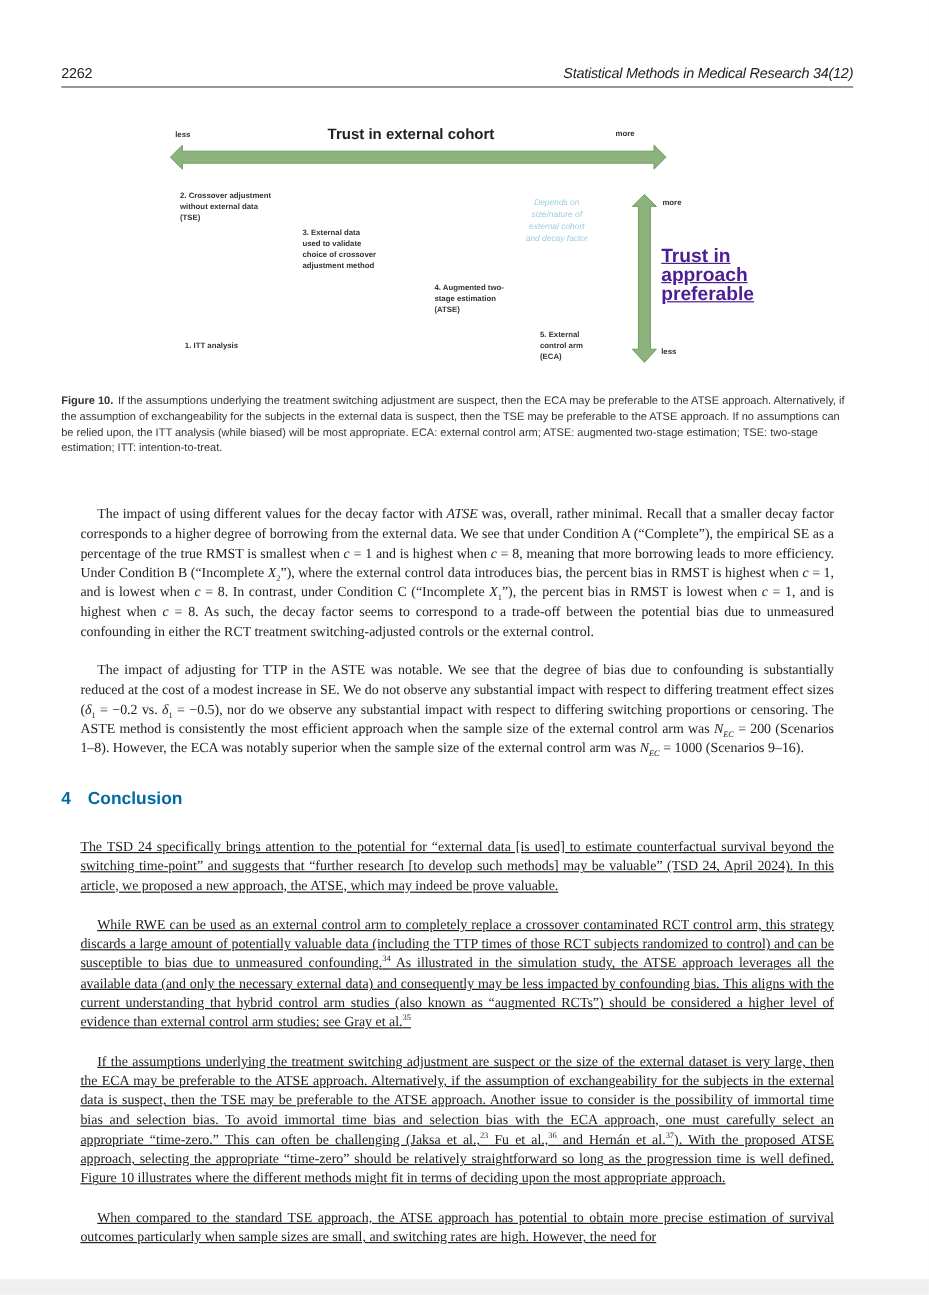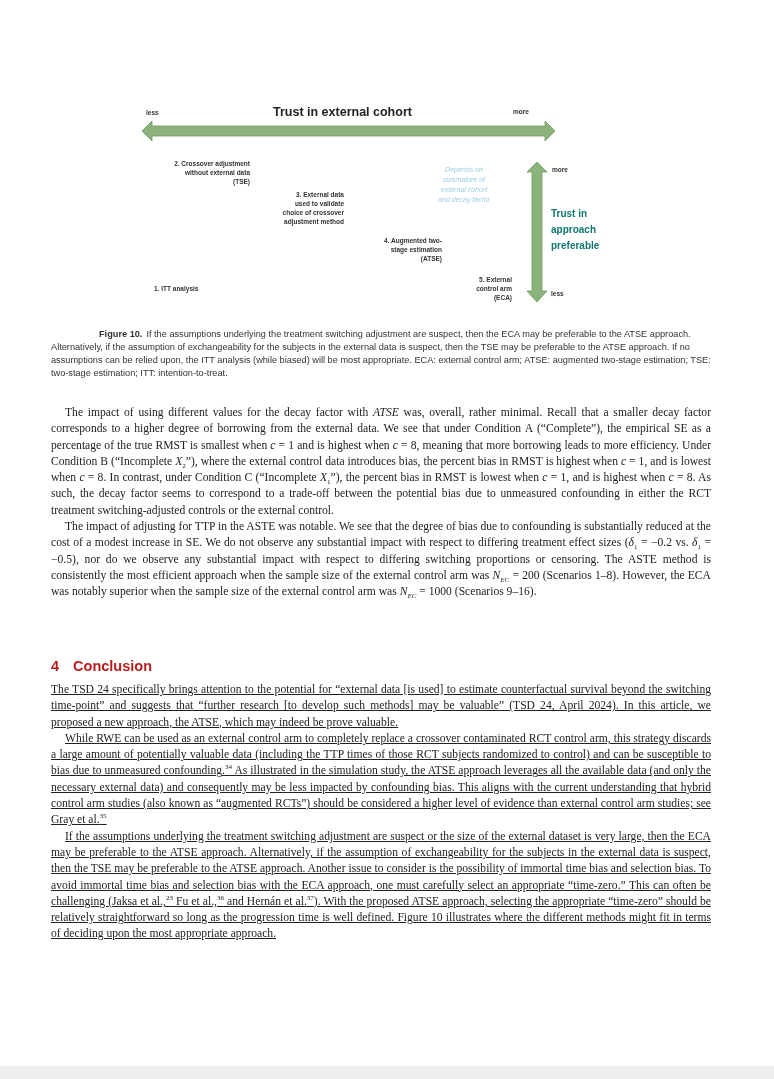--- a/index.html
+++ b/index.html
@@ -6,43 +6,47 @@
   body {
     width:774px; height:1079px; background:#efefef; position:relative; overflow:hidden;
     font-family: "Liberation Serif", serif; color:#222;
   }
   .page { position:absolute; left:0; top:0; width:774px; height:1066px; background:#fff; }
   .header { position:absolute; left:51px; top:54px; width:660px; height:18px; border-bottom:1px solid #555; }
   .pg-num { position:absolute; left:0; top:0; font-family:"Liberation Sans", sans-serif; font-size:12px; letter-spacing:-0.2px; }
   .journal { position:absolute; right:0; top:0; font-family:"Liberation Sans", sans-serif; font-style:italic; font-size:12px; letter-spacing:-0.2px; }
 
   .figure { position:absolute; left:0; top:0; width:774px; height:320px; font-family:"Liberation Sans", sans-serif; }
-  .fig-lbl { position:absolute; font-weight:bold; color:#333; text-align:right; }
+  .fig-lbl { position:absolute; font-weight:bold; color:#333; text-align:left; }
   .small { font-size:6.5px; line-height:9px; }
   .tiny { font-size:6.5px; font-weight:bold; color:#333; }
   .axis-title { font-size:12.5px; font-weight:bold; color:#222; }
-  .side-title { font-size:10px; font-weight:bold; color:#0f766e; line-height:16px; text-align:left; }
+  .side-title { font-size:16px; font-weight:bold; color:#4c1d95; line-height:16px; text-align:left;text-decoration:underline; }
   .note { position:absolute; font-style:italic; color:#9ccde0; font-size:7px; line-height:10px; text-align:center; }
 
   .caption { position:absolute; left:51px; top:328px; width:660px; font-family:"Liberation Sans", sans-serif; font-size:9.2px; line-height:13px; color:#333; }
-  .caption b { font-weight:bold; margin-right:4px;margin-left:48px; }
+  .caption b { font-weight:bold; margin-right:4px; }
 
   .body-text { position:absolute; left:51px; width:660px; font-size:11.6px; line-height:16.3px; text-align:justify; color:#222; }
-  .body-text p { margin:0; text-indent:14px; }
+  .body-text p { margin:16px; text-indent:14px; }
   .body-text p.noind { text-indent:0; }
-  .section { position:absolute; left:51px; top:658px; font-family:"Liberation Sans", sans-serif; font-weight:bold; font-size:14.5px; color:#b91c1c; }
+  .section { position:absolute; left:51px; top:658px; font-family:"Liberation Sans", sans-serif; font-weight:bold; font-size:14.5px; color:#0369a1; }
   .section .num { margin-right:14px; }
   sub, sup { font-size:7px; line-height:0; }
   i { font-style:italic; }
 </style>
 </head>
 <body>
 
 <div class="page">
 
+  <div class="header">
+    <span class="pg-num">2262</span>
+    <span class="journal">Statistical Methods in Medical Research 34(12)</span>
+  </div>
 
   <div class="figure">
 
     <svg style="position:absolute;left:140px;top:120px;" width="420" height="22" viewBox="0 0 420 22">
       <polygon points="2,11 12,1 12,6 405,6 405,1 415,11 405,21 405,16 12,16 12,21" fill="#8db37c" stroke="#6f9a5e" stroke-width="0.8"></polygon>
     </svg>
     <span class="fig-lbl tiny" style="left:146px;top:109px;">less</span>
     <span class="fig-lbl axis-title" style="left:273px;top:105px;">Trust in external cohort</span>
     <span class="fig-lbl tiny" style="left:513px;top:108px;">more</span>
 
@@ -95,14 +99,15 @@
     <p><span>The impact of using different values for the decay factor with </span><i>ATSE</i><span> was, overall, rather minimal. Recall that a smaller decay factor corresponds to a higher degree of borrowing from the external data. We see that under Condition A (“Complete”), the empirical SE as a percentage of the true RMST is smallest when </span><i>c</i><span> = 1 and is highest when </span><i>c</i><span> = 8, meaning that more borrowing leads to more efficiency. Under Condition B (“Incomplete </span><i>X</i><sub>2</sub><span>”), where the external control data introduces bias, the percent bias in RMST is highest when </span><i>c</i><span> = 1, and is lowest when </span><i>c</i><span> = 8. In contrast, under Condition C (“Incomplete </span><i>X</i><sub>1</sub><span>”), the percent bias in RMST is lowest when </span><i>c</i><span> = 1, and is highest when </span><i>c</i><span> = 8. As such, the decay factor seems to correspond to a trade-off between the potential bias due to unmeasured confounding in either the RCT treatment switching-adjusted controls or the external control.</span></p>
     <p><span>The impact of adjusting for TTP in the ASTE was notable. We see that the degree of bias due to confounding is substantially reduced at the cost of a modest increase in SE. We do not observe any substantial impact with respect to differing treatment effect sizes (</span><i>δ</i><sub>1</sub><span> = −0.2 vs. </span><i>δ</i><sub>1</sub><span> = −0.5), nor do we observe any substantial impact with respect to differing switching proportions or censoring. The ASTE method is consistently the most efficient approach when the sample size of the external control arm was </span><i>N</i><sub><i>EC</i></sub><span> = 200 (Scenarios 1–8). However, the ECA was notably superior when the sample size of the external control arm was </span><i>N</i><sub><i>EC</i></sub><span> = 1000 (Scenarios 9–16).</span></p>
   </div>
 
   <div class="section"><span class="num">4</span><span>Conclusion</span></div>
 
   <div class="body-text" style="top:682px;text-decoration:underline;">
     <p class="noind">The TSD 24 specifically brings attention to the potential for “external data [is used] to estimate counterfactual survival beyond the switching time-point” and suggests that “further research [to develop such methods] may be valuable” (TSD 24, April 2024). In this article, we proposed a new approach, the ATSE, which may indeed be prove valuable.</p>
     <p><span>While RWE can be used as an external control arm to completely replace a crossover contaminated RCT control arm, this strategy discards a large amount of potentially valuable data (including the TTP times of those RCT subjects randomized to control) and can be susceptible to bias due to unmeasured confounding.</span><sup>34</sup><span> As illustrated in the simulation study, the ATSE approach leverages all the available data (and only the necessary external data) and consequently may be less impacted by confounding bias. This aligns with the current understanding that hybrid control arm studies (also known as “augmented RCTs”) should be considered a higher level of evidence than external control arm studies; see Gray et al.</span><sup>35</sup></p>
     <p><span>If the assumptions underlying the treatment switching adjustment are suspect or the size of the external dataset is very large, then the ECA may be preferable to the ATSE approach. Alternatively, if the assumption of exchangeability for the subjects in the external data is suspect, then the TSE may be preferable to the ATSE approach. Another issue to consider is the possibility of immortal time bias and selection bias. To avoid immortal time bias and selection bias with the ECA approach, one must carefully select an appropriate “time-zero.” This can often be challenging (Jaksa et al.,</span><sup>23</sup><span> Fu et al.,</span><sup>36</sup><span> and Hernán et al.</span><sup>37</sup><span>). With the proposed ATSE approach, selecting the appropriate “time-zero” should be relatively straightforward so long as the progression time is well defined. Figure 10 illustrates where the different methods might fit in terms of deciding upon the most appropriate approach.</span></p>
+    <p>When compared to the standard TSE approach, the ATSE approach has potential to obtain more precise estimation of survival outcomes particularly when sample sizes are small, and switching rates are high. However, the need for</p>
   </div>
 </div>
 
 </body></html>

